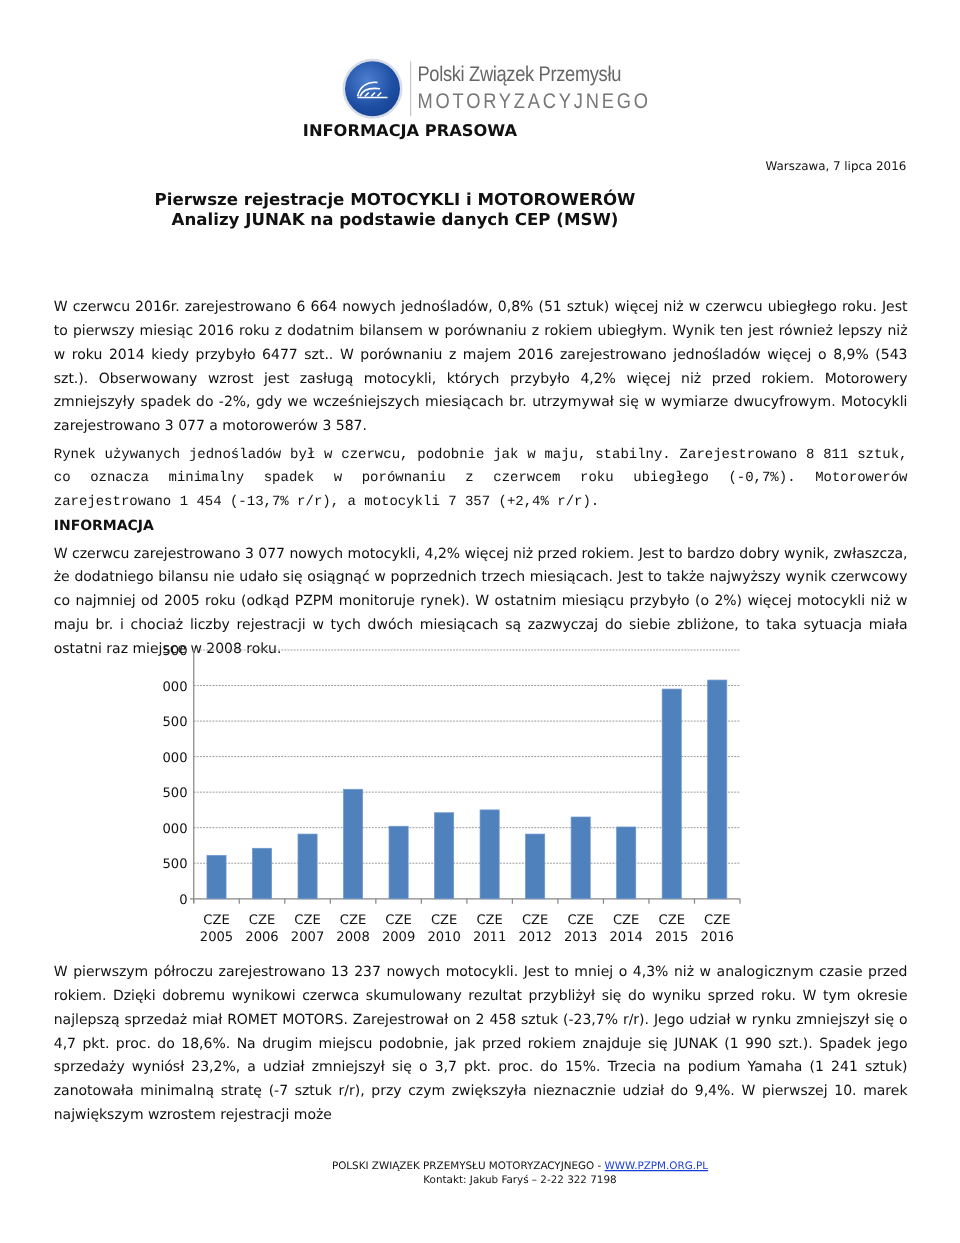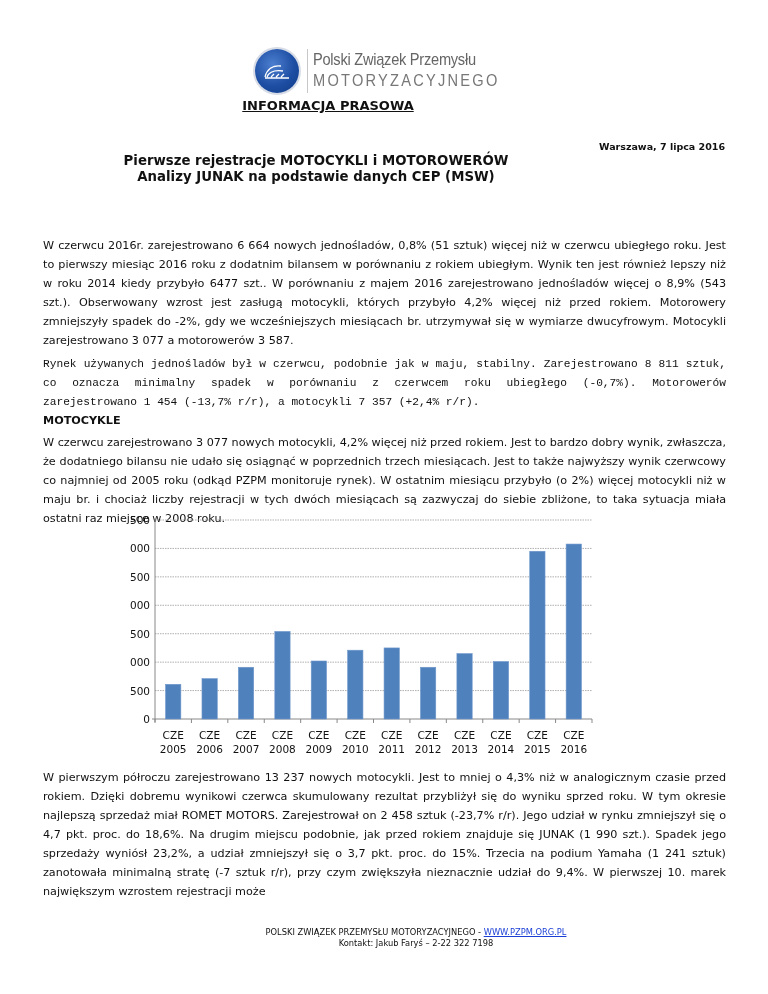--- a/index.html
+++ b/index.html
@@ -1,30 +1,30 @@
 <!DOCTYPE html>
 <html><head>
 <meta charset="utf-8">
 <style>
   html, body { margin: 0; padding: 0; background: #ffffff; }
   body { width: 768px; height: 994px; position: relative; overflow: hidden;
          font-family: "DejaVu Sans", sans-serif; color: #111; }
-  .logo { position: absolute; left: 255px; top: 49px; width: 250px; height: 46px; }
+  .logo { position: absolute; left: 276px; top: 49px; width: 250px; height: 46px; }
   .logo-emblem { position: absolute; left: 0; top: 0; width: 44px; height: 44px; border-radius: 50%;
     background: radial-gradient(circle at 40% 35%, #4d7fd0 0%, #1d4ea3 55%, #123c85 100%);
     box-shadow: 0 0 0 2px #d7dce6; }
   .logo-emblem svg { position: absolute; left: 8px; top: 12px; }
   .logo-sep { position: absolute; left: 52px; top: 0; width: 1px; height: 44px; background: #c7c7c7; }
   .logo-line1 { position: absolute; left: 58px; top: 1px; font-family: "Liberation Sans", sans-serif;
     font-size: 17px; color: #666; letter-spacing: -0.3px; transform: scaleX(0.86); transform-origin: left; white-space: nowrap; }
   .logo-line2 { position: absolute; left: 58px; top: 22px; font-family: "Liberation Sans", sans-serif;
     font-size: 17px; color: #777; letter-spacing: 2.6px; transform: scaleX(0.86); transform-origin: left; white-space: nowrap; }
   .press-label { position: absolute; left: 0; width: 656px; top: 98px; text-align: center;
-    font-weight: bold; font-size: 13px; text-decoration: underline; }
-  .dateline { position: absolute; right: 43px; top: 141px; font-size: 9.5px; font-weight: bold; }
+    font-weight: bold; font-size: 13px; }
+  .dateline { position: absolute; right: 43px; top: 128px; font-size: 9.5px; }
   .title { position: absolute; left: 0; width: 632px; top: 153px; text-align: center;
     font-weight: bold; font-size: 13.3px; line-height: 16px; }
   .para { position: absolute; left: 43px; width: 683px; font-size: 11.2px; line-height: 19px;
     text-align: justify; }
   .heading { position: absolute; left: 43px; font-weight: bold; font-size: 11.2px; }
   .chart { position: absolute; left: 130px; top: 510px; width: 470px; height: 250px; }
   .chart text { font-family: "DejaVu Sans", sans-serif; font-size: 10.5px; fill: #111; }
   .footer { position: absolute; left: 0; width: 768px; top: 927px; text-align: center; font-size: 8.3px; line-height: 11px; margin-left: 32px; }
   .footer a { color: #1b3fd6; text-decoration: underline; }
 </style>
@@ -45,21 +45,21 @@
 <div class="press-label">INFORMACJA PRASOWA</div>
 <div class="dateline">Warszawa, 7 lipca 2016</div>
 
 <div class="title">
   <div>Pierwsze rejestracje MOTOCYKLI i MOTOROWERÓW</div>
   <div>Analizy JUNAK na podstawie danych CEP (MSW)</div>
 </div>
 
 <div class="para" style="top:236px;">W czerwcu 2016r. zarejestrowano 6 664 nowych jednośladów, 0,8% (51 sztuk) więcej niż w czerwcu ubiegłego roku. Jest to pierwszy miesiąc 2016 roku z dodatnim bilansem w porównaniu z rokiem ubiegłym. Wynik ten jest również lepszy niż w roku 2014 kiedy przybyło 6477 szt.. W porównaniu z majem 2016 zarejestrowano jednośladów więcej o 8,9% (543 szt.). Obserwowany wzrost jest zasługą motocykli, których przybyło 4,2% więcej niż przed rokiem. Motorowery zmniejszyły spadek do -2%, gdy we wcześniejszych miesiącach br. utrzymywał się w wymiarze dwucyfrowym.  Motocykli zarejestrowano 3 077 a motorowerów 3 587.</div>
 <div class="para" style="top:355px;font-family:Liberation Mono, monospace;">Rynek używanych jednośladów był w czerwcu, podobnie jak w maju, stabilny. Zarejestrowano 8 811 sztuk, co oznacza minimalny spadek w porównaniu z czerwcem roku ubiegłego (-0,7%). Motorowerów zarejestrowano 1 454 (-13,7% r/r), a motocykli 7 357 (+2,4% r/r).</div>
-<div class="heading" style="top:414px;">MOTOCYKLE</div>
+<div class="heading" style="top:414px;">INFORMACJA</div>
 <div class="para" style="top:433px;">W czerwcu zarejestrowano 3 077 nowych motocykli, 4,2% więcej niż przed rokiem. Jest to bardzo dobry wynik, zwłaszcza, że dodatniego bilansu nie udało się osiągnąć w poprzednich trzech miesiącach. Jest to także najwyższy wynik czerwcowy co najmniej od 2005 roku (odkąd PZPM monitoruje rynek). W ostatnim miesiącu przybyło (o 2%) więcej motocykli niż w maju br. i chociaż liczby rejestracji w tych dwóch miesiącach są zazwyczaj do siebie zbliżone, to taka sytuacja miała ostatni raz miejsce w 2008 roku.</div>
 
 <svg class="chart" id="chart" width="470" height="250" viewBox="0 0 470 250">
     <text x="20" y="213" text-anchor="end">0</text>
     <line x1="25" x2="462" y1="180.57142857142858" y2="180.57142857142858" stroke="#9a9a9a" stroke-width="0.8" stroke-dasharray="1.5,1"></line>
     <text x="20" y="184.57142857142858" text-anchor="end">500</text>
     <line x1="25" x2="462" y1="152.14285714285714" y2="152.14285714285714" stroke="#9a9a9a" stroke-width="0.8" stroke-dasharray="1.5,1"></line>
     <text x="20" y="156.14285714285714" text-anchor="end">1000</text>
     <line x1="25" x2="462" y1="123.71428571428572" y2="123.71428571428572" stroke="#9a9a9a" stroke-width="0.8" stroke-dasharray="1.5,1"></line>
     <text x="20" y="127.71428571428572" text-anchor="end">1500</text>

